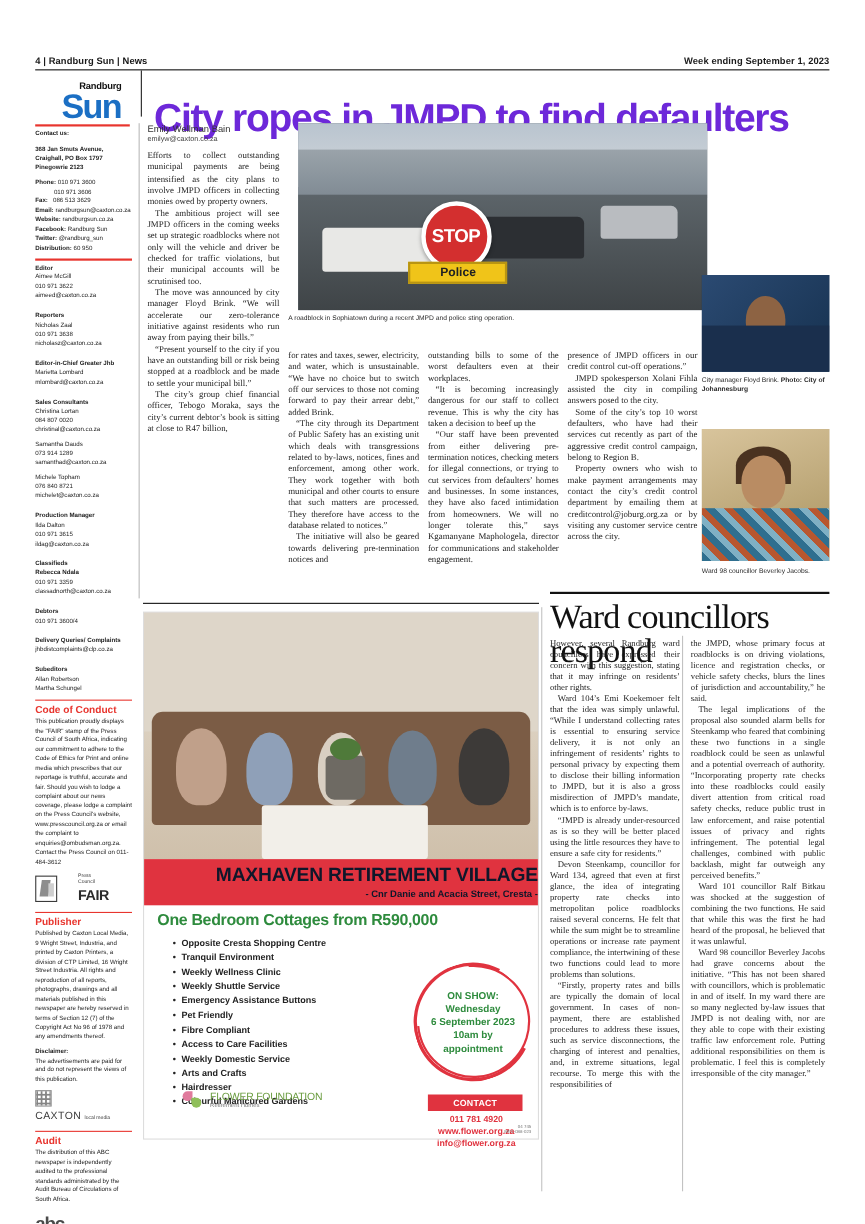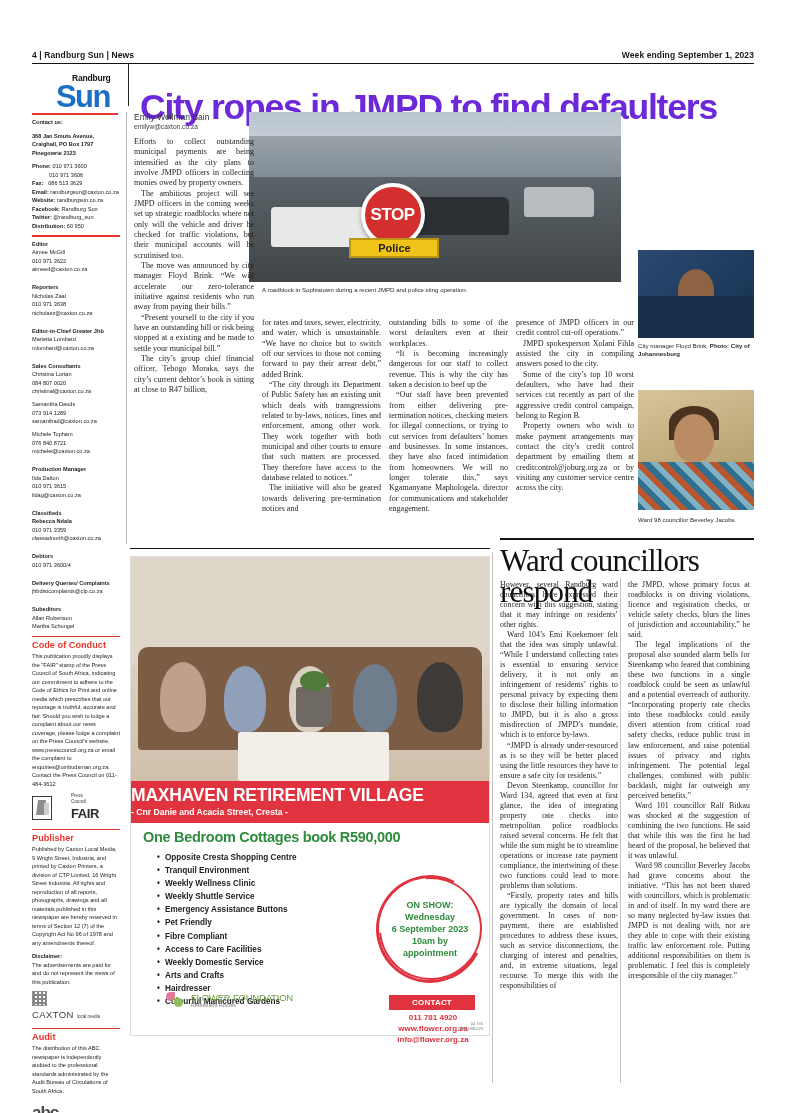--- a/index.html
+++ b/index.html
@@ -112,21 +112,21 @@
 
   
   .ph { position:absolute; overflow:hidden; }
   .cap {
     position:absolute; font-family:"Liberation Sans", sans-serif;
     font-size:6.1px; line-height:1.3; color:#2a2a2a;
   }
   .cap b { font-weight:bold; }
 
   
-  #mainphoto { left:249px; top:112px; width:372px; height:170px; background:#7d8590; }
+  #mainphoto { left:271px; top:112px; width:372px; height:170px; background:#7d8590; }
   .street-sky { position:absolute; left:0; top:0; width:100%; height:34%; background:linear-gradient(#b9c4cf,#d3d8db);}
   .street-bld { position:absolute; left:0; top:14%; width:100%; height:26%; background:linear-gradient(#9aa3aa,#7f8a93);}
   .street-rd  { position:absolute; left:0; top:38%; width:100%; height:62%; background:linear-gradient(#5c6469,#3f4447);}
   .car { position:absolute; border-radius:4px 6px 3px 3px; }
   .stopsign {
     position:absolute; left:30%; top:42%; width:64px; height:64px; border-radius:50%;
     background:#d32f2f; border:4px solid #fff; color:#fff;
     font-family:"Liberation Sans",sans-serif; font-weight:bold; font-size:17px;
     display:flex; align-items:center; justify-content:center; letter-spacing:-.5px;
     box-shadow:0 2px 4px rgba(0,0,0,.35);
@@ -171,21 +171,21 @@
   .ad-photo .wall { position:absolute; left:0; top:0; width:100%; height:48%; background:#ded6c9; }
   .ad-photo .sofa { position:absolute; left:2%; top:40%; width:96%; height:46%; background:#7b5c45; border-radius:10px 10px 4px 4px; }
   .ad-photo .table{ position:absolute; left:30%; top:78%; width:42%; height:22%; background:#f2efe9; border-radius:3px;}
   .ad-photo .plant{ position:absolute; left:46%; top:58%; width:36px; height:40px; background:#6e6a63; border-radius:4px 4px 8px 8px;}
   .ad-photo .plant::before{content:"";position:absolute;left:4px;top:-16px;width:28px;height:20px;background:#4f7a3a;border-radius:50%;}
   .ad-photo .p {
     position:absolute; bottom:22%; border-radius:50% 50% 40% 40%;
   }
   .ad-band {
     position:absolute; left:0; top:224px; width:100%; height:42px; background:#e0333f;
-    color:#ffffff; font-family:"Liberation Sans", sans-serif; text-align:left;
+    color:#0f172a; font-family:"Liberation Sans", sans-serif; text-align:right;
   }
   .ad-band .t1 { font-size:17.5px; font-weight:bold; letter-spacing:-.2px; padding-top:4px; }
   .ad-band .t2 { font-size:8.6px; font-weight:bold; margin-top:1px; }
   .ad-price {
     position:absolute; left:12px; top:272px; width:336px;
     font-family:"Liberation Sans", sans-serif; font-weight:bold;
     font-size:14.5px; color:#2e8b3d; letter-spacing:-.3px;
   }
   .ad-list {
     position:absolute; left:26px; top:296px; width:190px; margin:0; padding:0; list-style:none;
@@ -391,21 +391,21 @@
     <div class="car" style="left:74%;top:44%;width:70px;height:30px;background:#b9bcc0;"></div>
     <div class="stopsign">STOP</div>
     <div class="policeplate">Police</div>
   </div>
   <div class="cap" style="left:262px; top:286px; width:372px;">A roadblock in Sophiatown during a recent JMPD and police sting operation.</div>
 
   <div class="col" id="c1">
     <p class="first">Efforts to collect outstanding municipal payments are being intensified as the city plans to involve JMPD officers in collecting monies owed by property owners.</p>
     <p>The ambitious project will see JMPD officers in the coming weeks set up strategic roadblocks where not only will the vehicle and driver be checked for traffic violations, but their municipal accounts will be scrutinised too.</p>
     <p>The move was announced by city manager Floyd Brink. “We will accelerate our zero-tolerance initiative against residents who run away from paying their bills.”</p>
-    <p>“Present yourself to the city if you have an outstanding bill or risk being stopped at a existing and be made to settle your municipal bill.”</p>
+    <p>“Present yourself to the city if you have an outstanding bill or risk being stopped at a roadblock and be made to settle your municipal bill.”</p>
     <p>The city’s group chief financial officer, Tebogo Moraka, says the city’s current debtor’s book is sitting at close to R47 billion,</p>
   </div>
   <div class="col" id="c2">
     <p class="first">for rates and taxes, sewer, electricity, and water, which is unsustainable. “We have no choice but to switch off our services to those not coming forward to pay their arrear debt,” added Brink.</p>
     <p>“The city through its Department of Public Safety has an existing unit which deals with transgressions related to by-laws, notices, fines and enforcement, among other work. They work together with both municipal and other courts to ensure that such matters are processed. They therefore have access to the database related to notices.”</p>
     <p>The initiative will also be geared towards delivering pre-termination notices and</p>
   </div>
   <div class="col" id="c3">
     <p class="first">outstanding bills to some of the worst defaulters even at their workplaces.</p>
     <p>“It is becoming increasingly dangerous for our staff to collect revenue. This is why the city has taken a decision to beef up the</p>
@@ -468,21 +468,21 @@
       <div class="p" style="left:80%;width:46px;height:70px;background:#3d3a38;"></div>
       <div class="table"></div>
       <div class="plant"></div>
     </div>
 
     <div class="ad-band">
       <div class="t1">MAXHAVEN RETIREMENT VILLAGE</div>
       <div class="t2">- Cnr Danie and Acacia Street, Cresta  -</div>
     </div>
 
-    <div class="ad-price">One Bedroom Cottages book  R590,000</div>
+    <div class="ad-price">One Bedroom Cottages from  R590,000</div>
 
     <ul class="ad-list">
       <li>Opposite Cresta Shopping Centre</li>
       <li>Tranquil Environment</li>
       <li>Weekly Wellness Clinic</li>
       <li>Weekly Shuttle Service</li>
       <li>Emergency Assistance Buttons</li>
       <li>Pet Friendly</li>
       <li>Fibre Compliant</li>
       <li>Access to Care Facilities</li>

